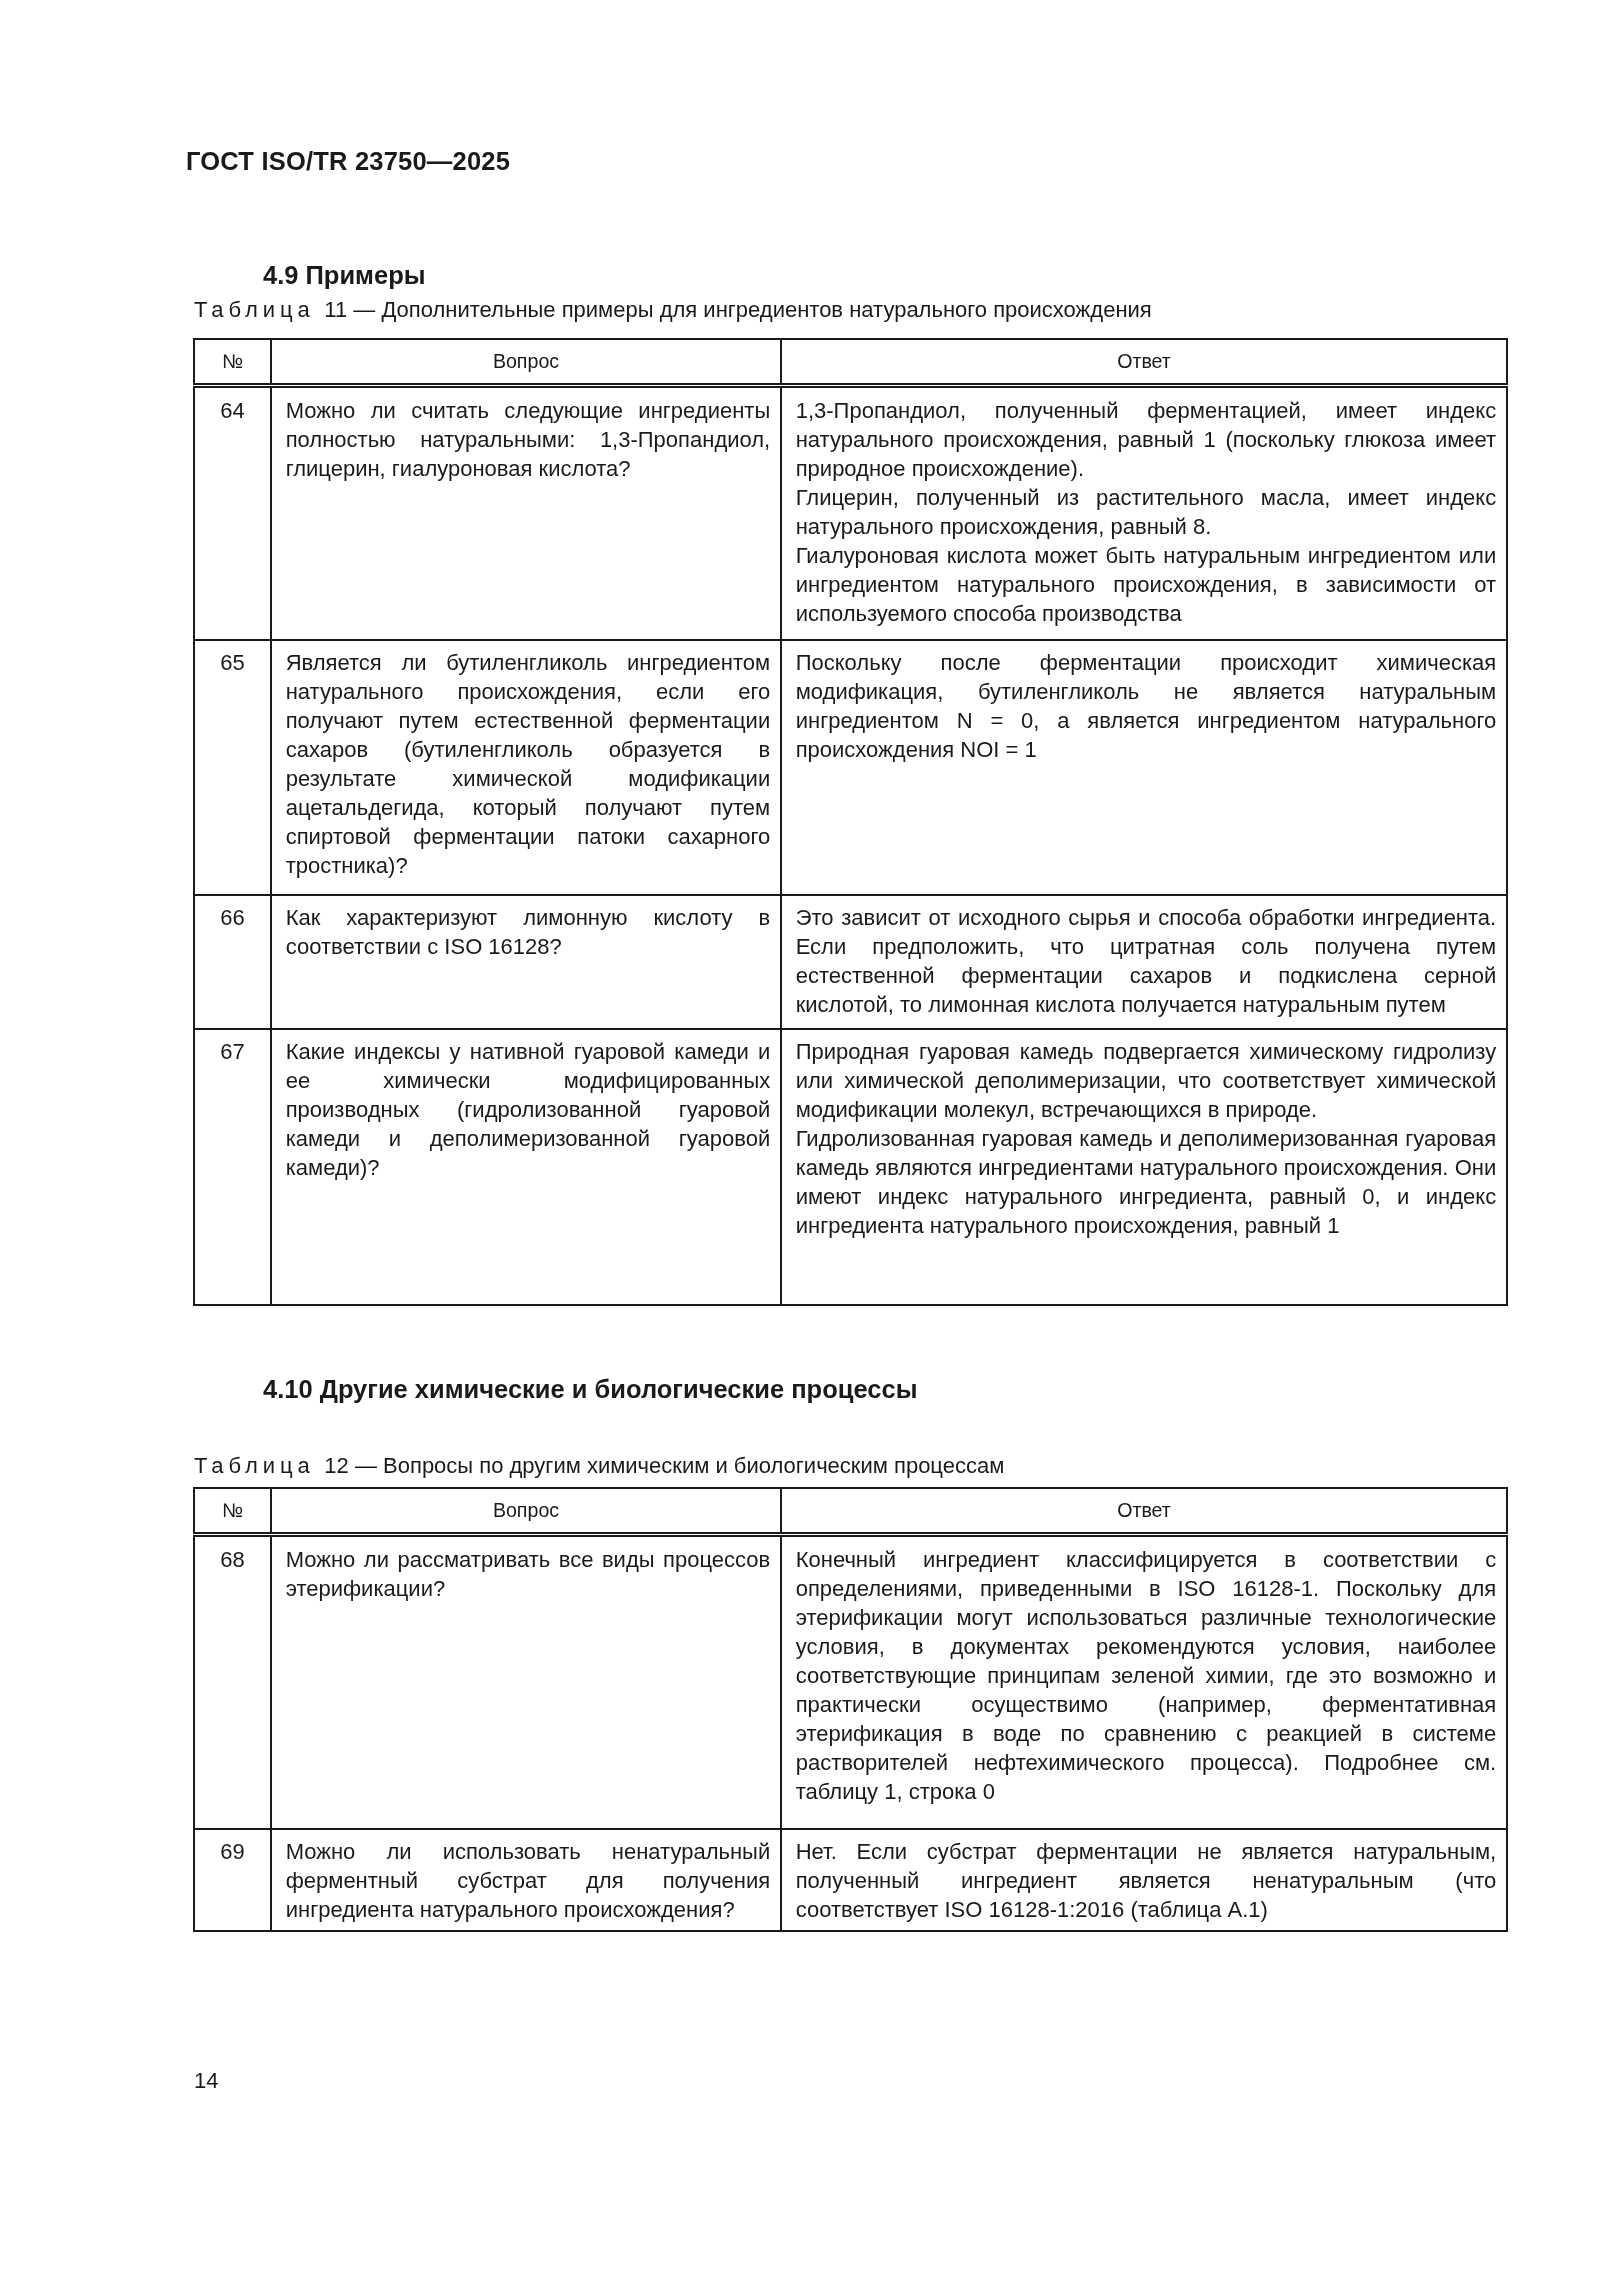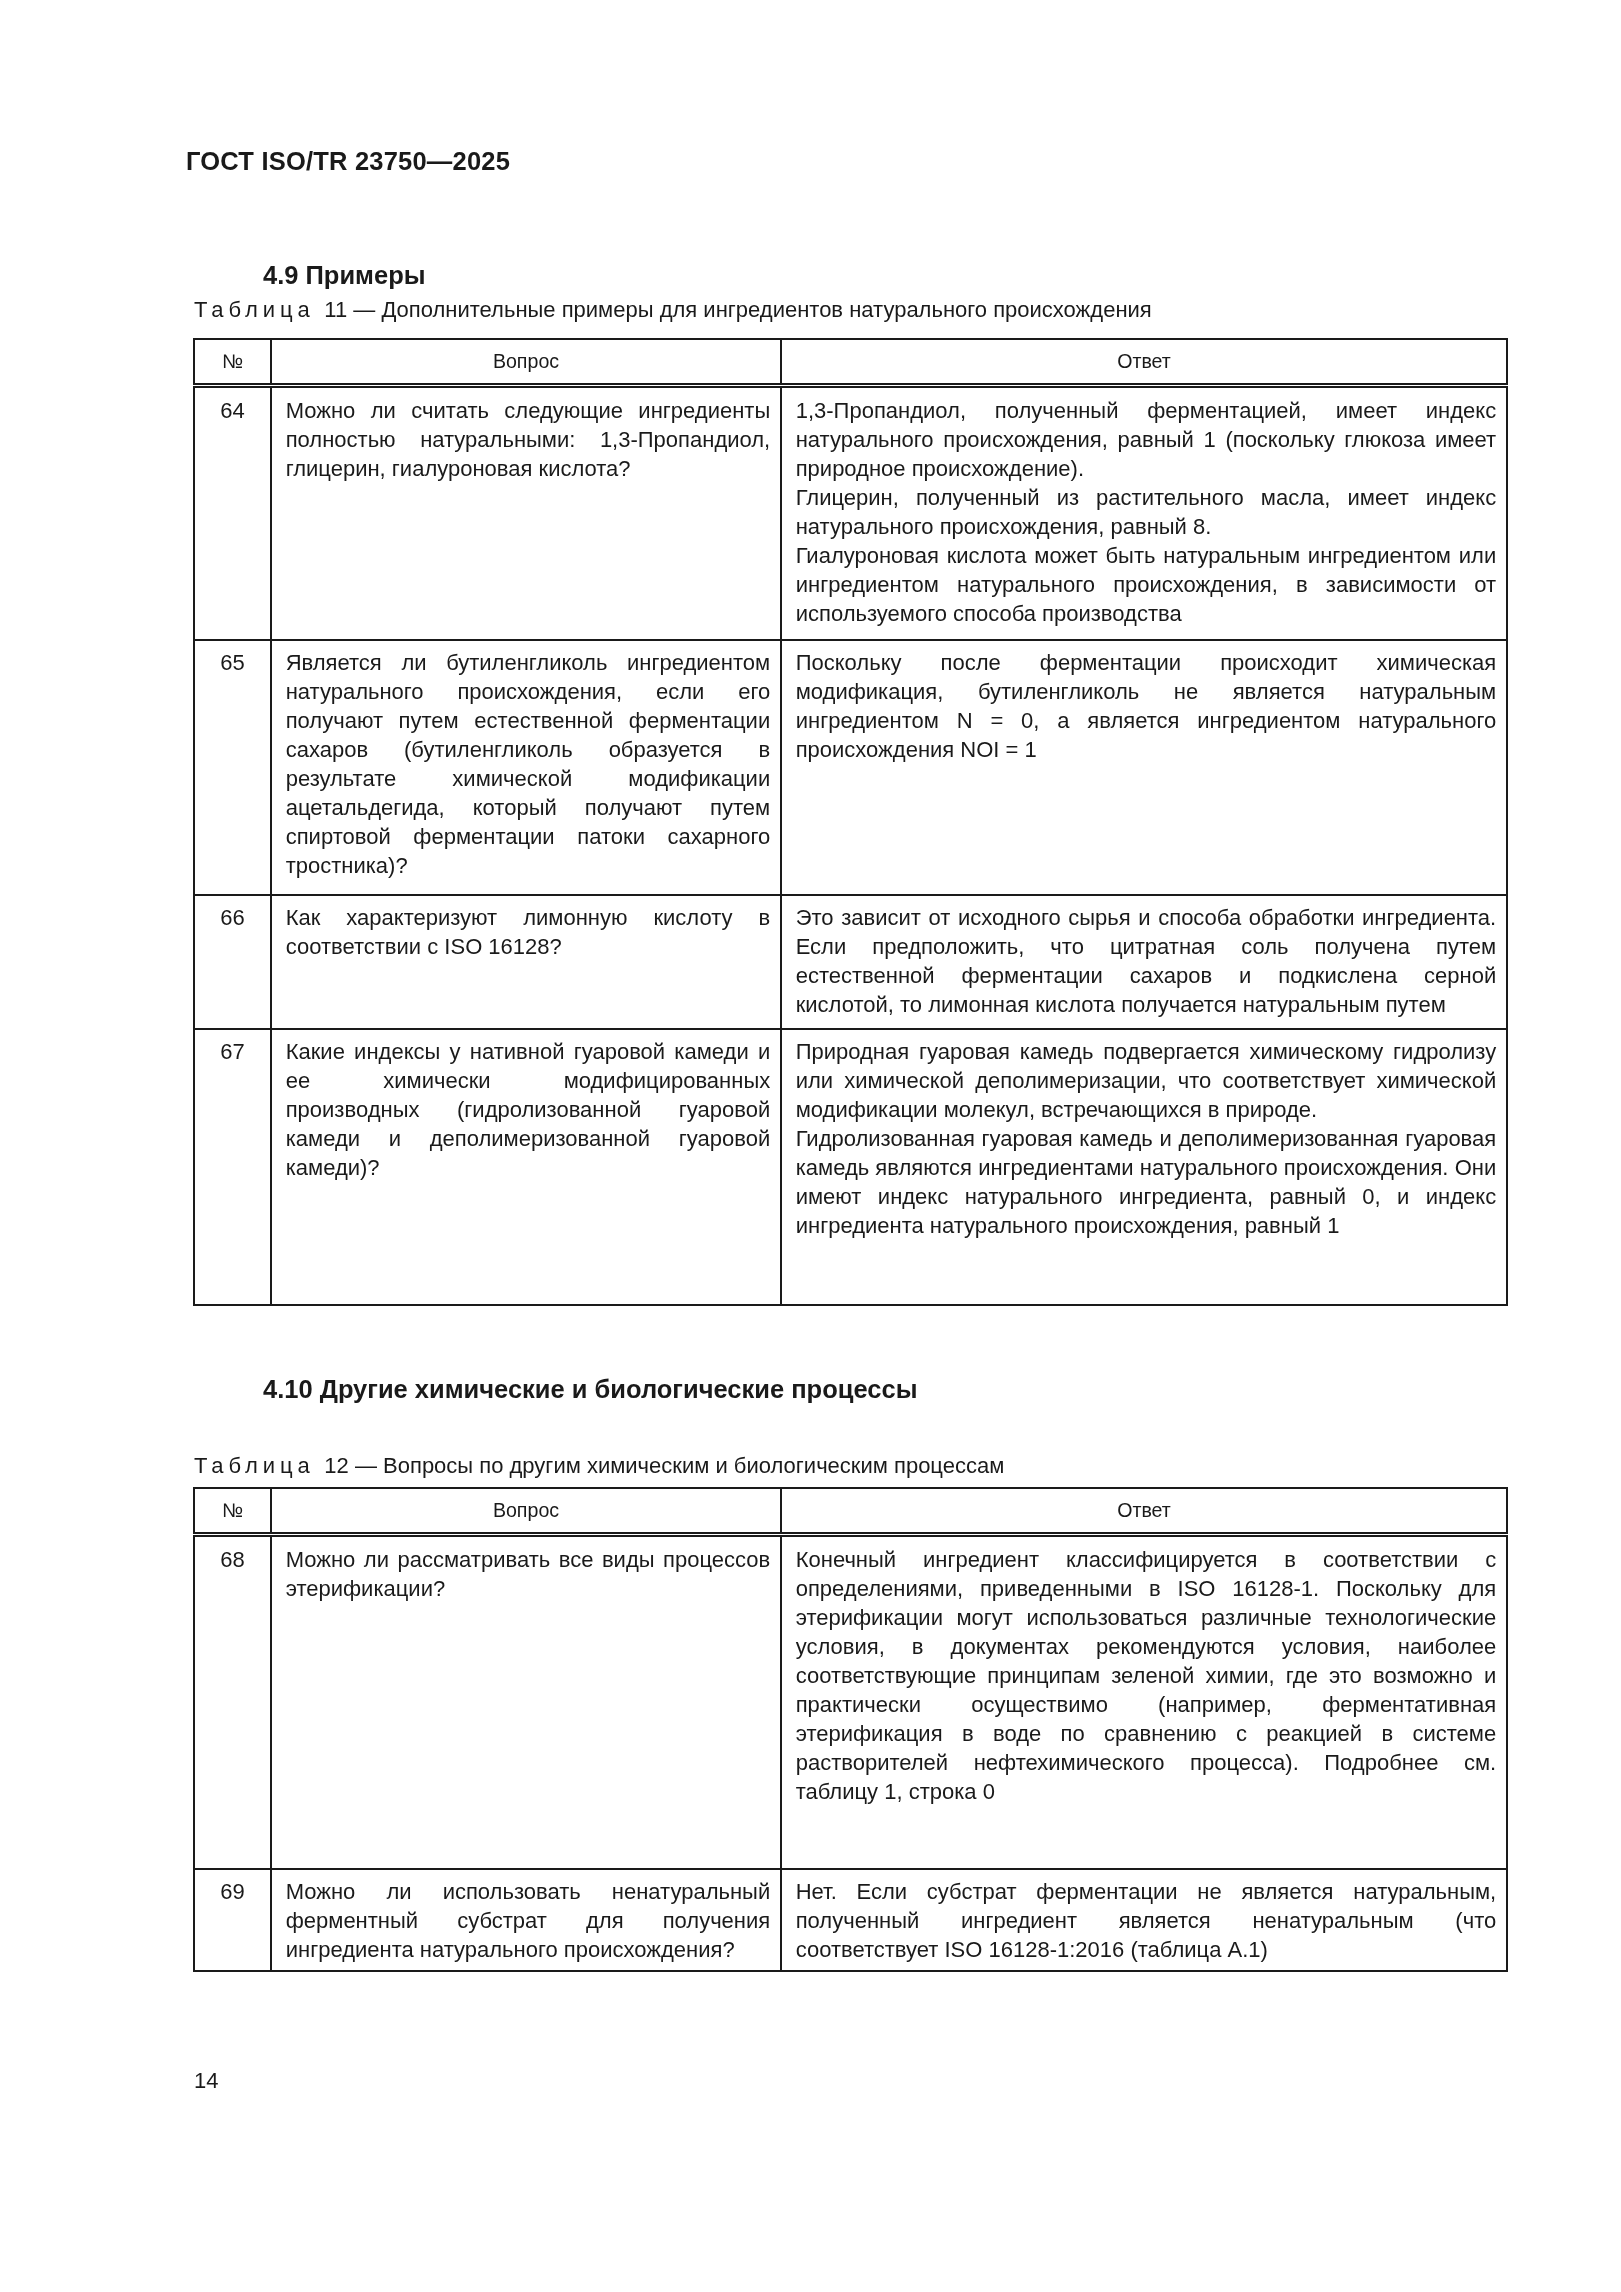--- a/index.html
+++ b/index.html
@@ -114,21 +114,21 @@
       <col class="c-a">
     </colgroup>
   <thead>
     <tr>
       <th>№</th>
       <th>Вопрос</th>
       <th>Ответ</th>
     </tr>
   </thead>
   <tbody>
-    <tr style="height:334px;">
+    <tr style="height:294px;">
       <td class="num">68</td>
       <td>Можно ли рассматривать все виды процессов этерификации?</td>
       <td class="answer">
         <span class="ans-line">Конечный ингредиент классифицируется в соответствии с определениями, приведенными в ISO 16128-1. Поскольку для этерификации могут использоваться различные технологические условия, в документах рекомендуются условия, наиболее соответствующие принципам зеленой химии, где это возможно и практически осуществимо (например, ферментативная этерификация в воде по сравнению с реакцией в системе растворителей нефтехимического процесса). Подробнее см. таблицу 1, строка 0</span>
       </td>
     </tr>
     <tr style="height:82px;">
       <td class="num">69</td>
       <td>Можно ли использовать ненатуральный ферментный субстрат для получения ингредиента натурального происхождения?</td>
       <td class="answer">

